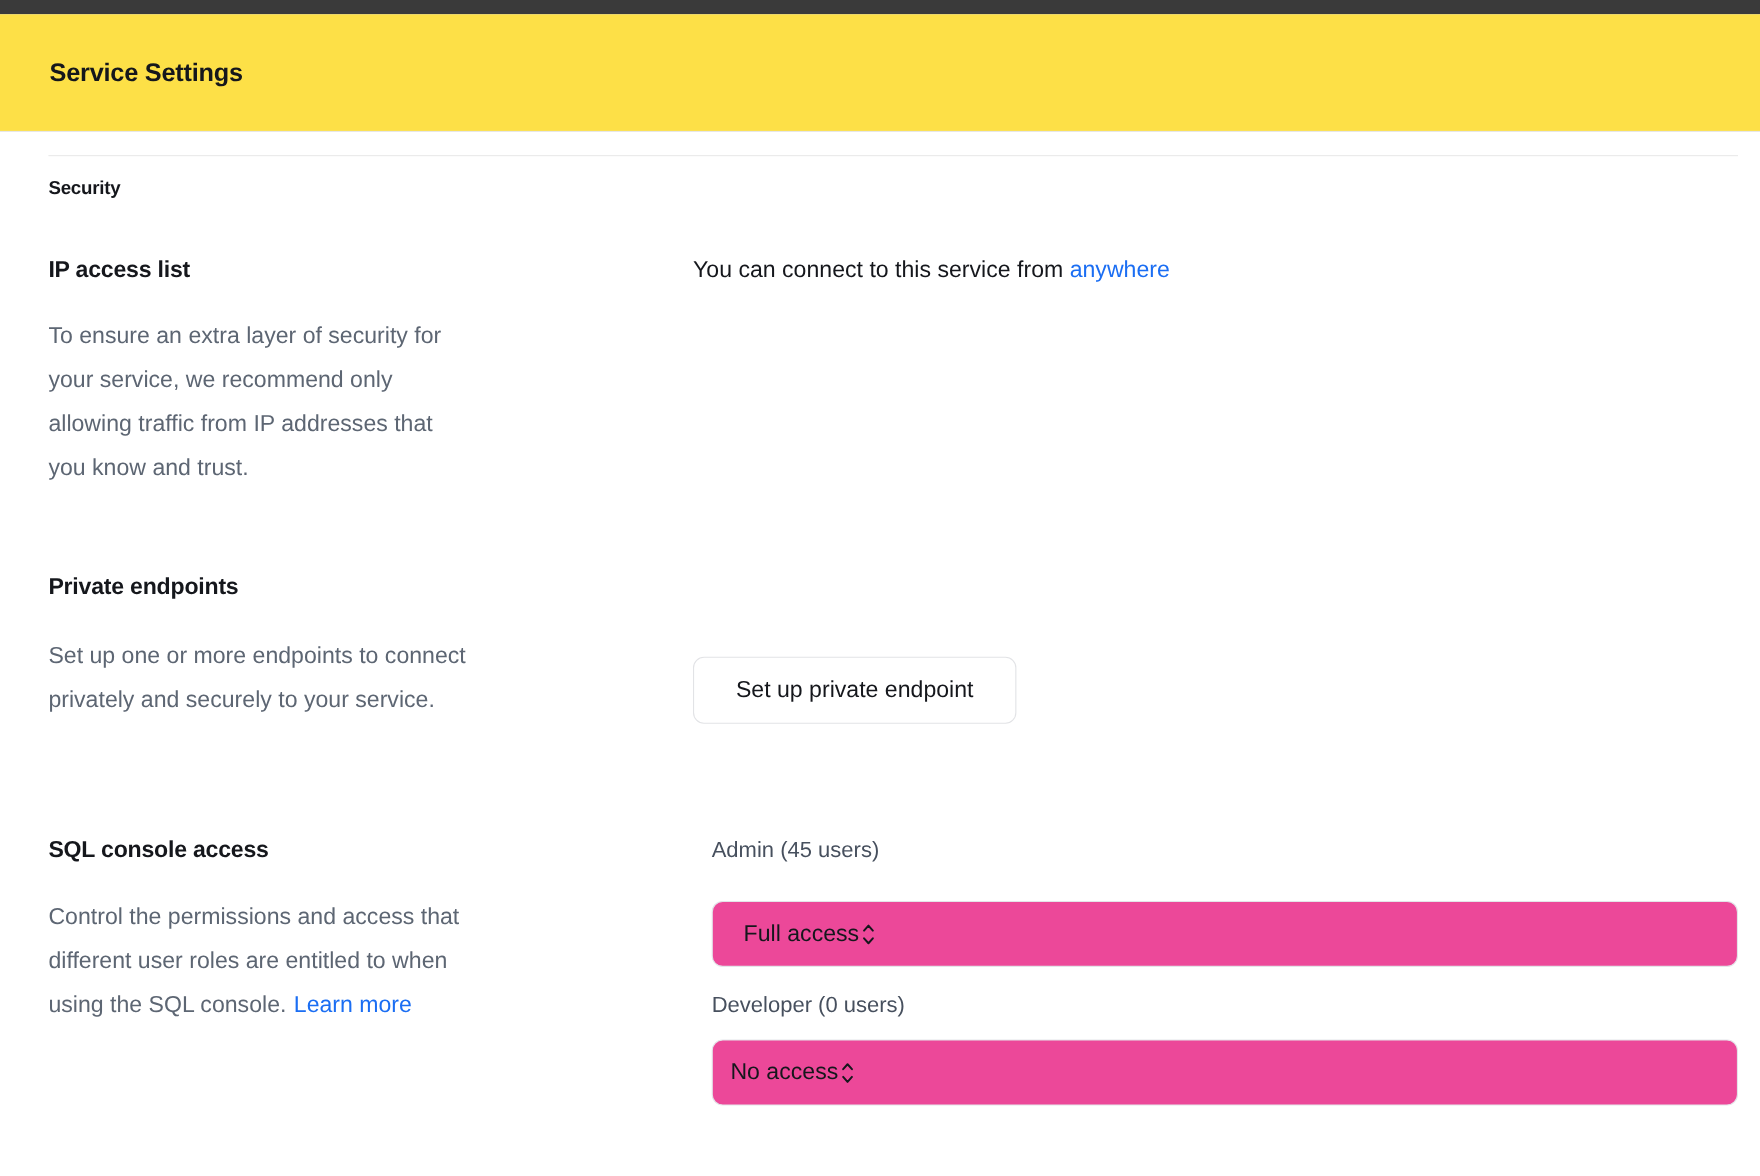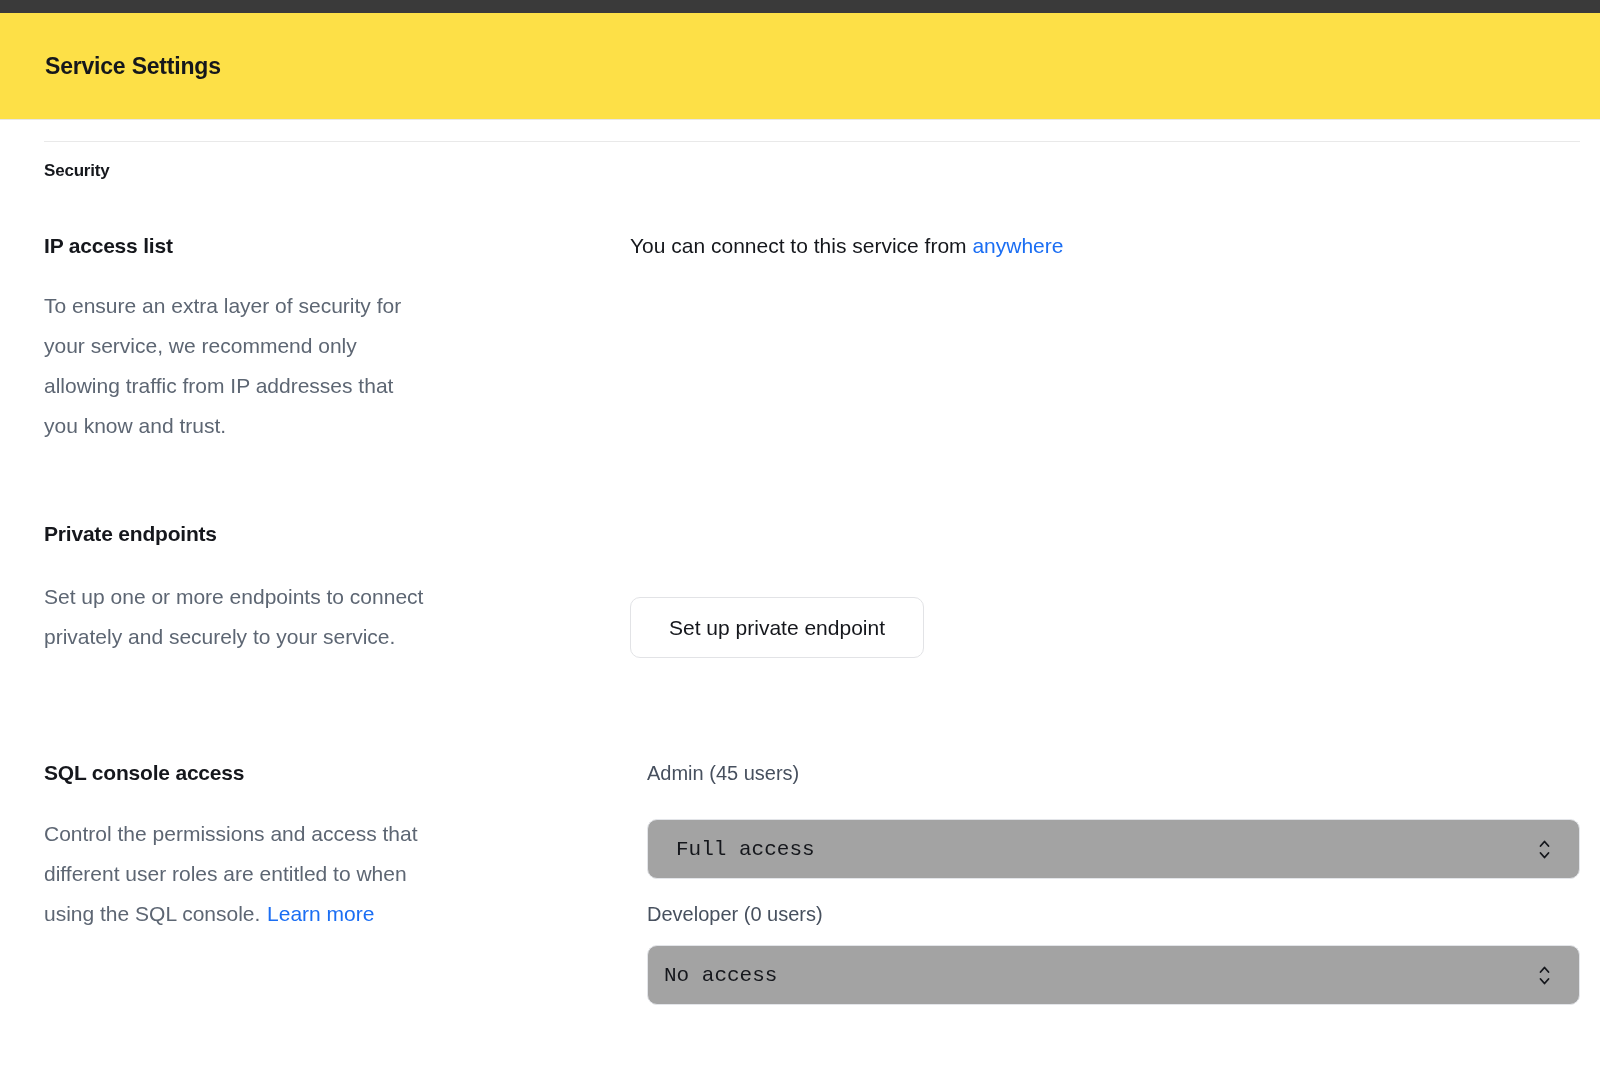--- a/index.html
+++ b/index.html
@@ -80,29 +80,27 @@
   .btn-setup-endpoint { margin-top: 76px; height: 61px; padding: 0 38px; }
 
   .role-label { font-size: 20px; line-height: 26px; color: #47505e; }
   .role-label + .select-box { margin-top: 33px; }
   .role-label.second { margin-top: 22px; }
   .role-label.second + .select-box { margin-top: 18px; padding-left: 16px; }
 
   .select-box {
     height: 60px;
     width: 100%;
-    background: #a3a3a3;
+    background: #ec4899;
     border: 1px solid #e3e5e9;
     border-radius: 10px;
     display: flex;
     align-items: center;
-    justify-content: space-between;
     padding: 0 26px 0 28px;
     cursor: pointer;
-    font-family: Liberation Mono, monospace;
   }
   .select-value { font-size: 21px; color: #15171c; }
   .chevron-updown { display: flex; align-items: center; }
 </style>
 </head>
 <body>
 
 <div class="topbar"></div>
 
 <header class="page-header">

